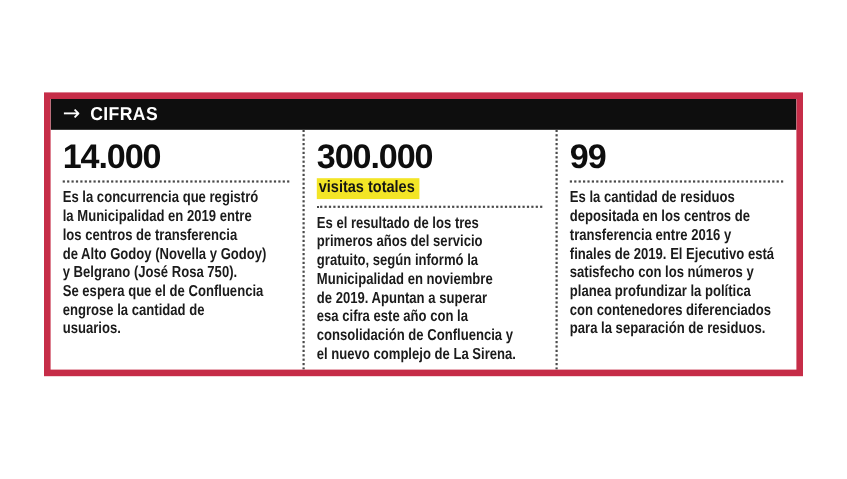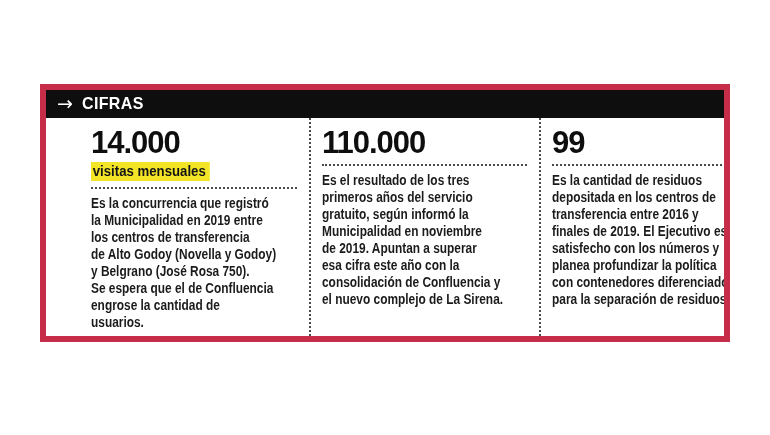--- a/index.html
+++ b/index.html
@@ -26,21 +26,21 @@
   .arrow-glyph{
     font-size:19px;font-weight:400;line-height:1;margin-right:9px;
     font-family:"DejaVu Sans", sans-serif;position:relative;top:-1px;
   }
   .header-title{
     font-size:17px;font-weight:700;letter-spacing:.4px;
     transform:scaleX(.94);transform-origin:0 50%;
   }
   .cols{flex:1;display:flex;}
   .col{padding:9px 8px 0 11px;}
-  .col-1{width:229px;margin-left:34px;}
+  .col-1{width:229px;}
   .col-2{width:230px;border-left:2px dotted var(--dot);}
   .col-3{width:219px;border-left:2px dotted var(--dot);}
   .stat-value{
     font-size:31px;font-weight:800;letter-spacing:-1px;line-height:1;
     color:var(--ink);font-family:"Liberation Sans", sans-serif;
   }
   .stat-label-row{margin-top:4px;height:19px;}
   .stat-label{
     display:inline-block;background:var(--yellow);color:#141414;
     font-size:15px;font-weight:700;line-height:18px;padding:0 5px 1px 2px;
@@ -63,36 +63,36 @@
 
     <div class="header-bar">
       <span class="arrow-glyph">→</span>
       <span class="header-title">CIFRAS</span>
     </div>
 
     <div class="cols">
 
       <div class="col col-1">
         <div class="stat-value">14.000</div>
-        <div class="stat-label-row">
-          <span class="stat-label">visitas mensuales</span>
-        </div>
         <div class="dotted-rule"></div>
         <div class="stat-body">Es la concurrencia que registró
 la Municipalidad en 2019 entre
 los centros de transferencia
 de Alto Godoy (Novella y Godoy)
 y Belgrano (José Rosa 750).
 Se espera que el de Confluencia
 engrose la cantidad de
 usuarios.</div>
       </div>
 
       <div class="col col-2">
-        <div class="stat-value">110.000</div>
+        <div class="stat-value">300.000</div>
+        <div class="stat-label-row">
+          <span class="stat-label">visitas totales</span>
+        </div>
         <div class="dotted-rule"></div>
         <div class="stat-body">Es el resultado de los tres
 primeros años del servicio
 gratuito, según informó la
 Municipalidad en noviembre
 de 2019. Apuntan a superar
 esa cifra este año con la
 consolidación de Confluencia y
 el nuevo complejo de La Sirena.</div>
       </div>

